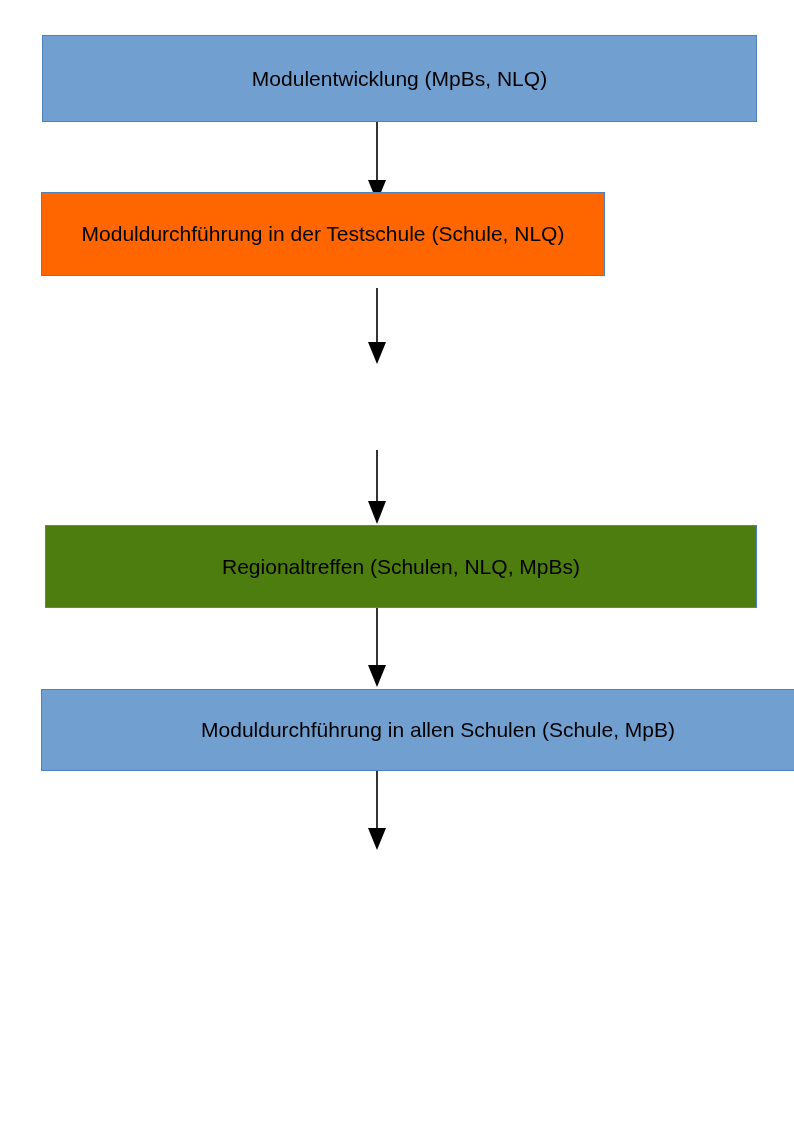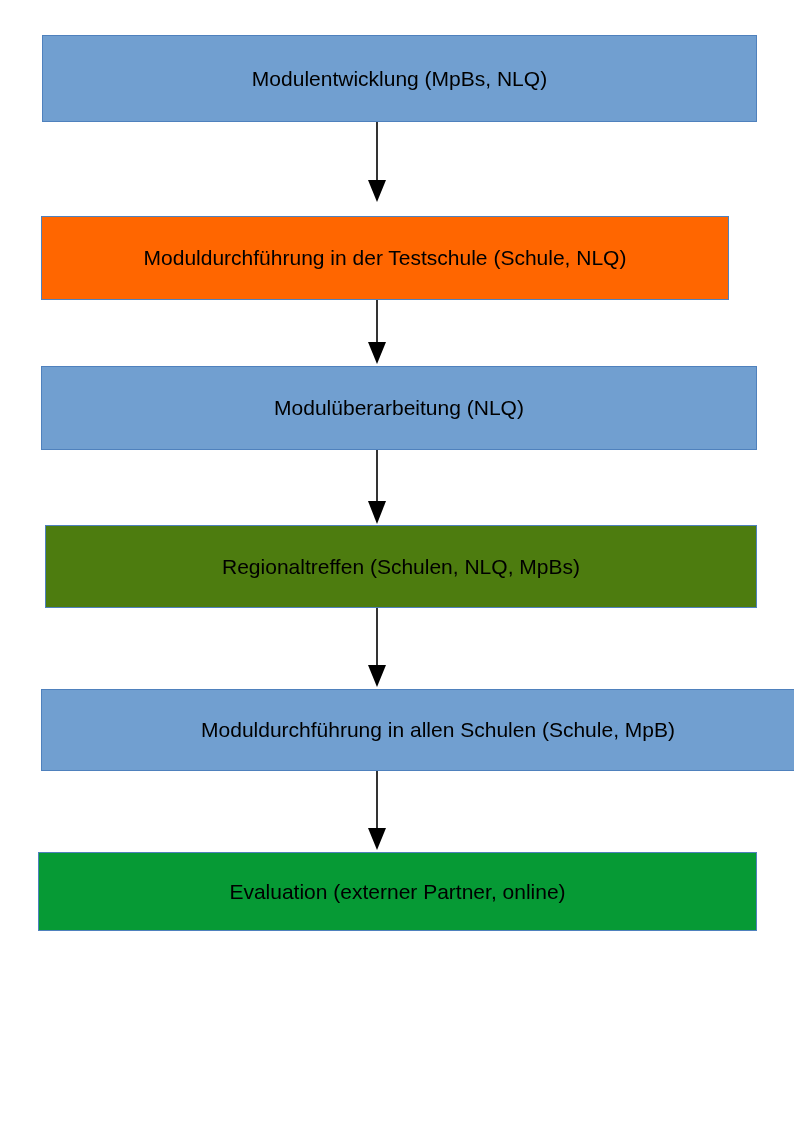--- a/index.html
+++ b/index.html
@@ -79,19 +79,17 @@
   </div>
 
   <div class="connector" style="left:357px; top:771px; height:81px;">
     <svg width="40" height="81" viewBox="0 0 40 81">
       <line x1="20" y1="0" x2="20" y2="61" stroke="#000000" stroke-width="1.6"></line>
       <polygon points="20,79 11,57 29,57" fill="#000000"></polygon>
     </svg>
   </div>
 
   <div class="node" id="node-1" style="left: 42px; top: 35px; width: 715px; height: 87px; background: rgb(113, 159, 208); border-color: rgb(79, 129, 189); color: rgb(0, 0, 0);">Modulentwicklung (MpBs, NLQ)</div>
-  <div class="node" id="node-2" style="left: 41px; top: 216px; width: 688px; height: 84px; background: rgb(255, 102, 0); border-color: rgb(79, 129, 189); color: rgb(0, 0, 0);">Moduldurchführung in der Testschule (Schule, NLQ)</div>
-  <div class="node" id="node-3" style="left: 41px; top: 366px; width: 716px; height: 84px; background: rgb(113, 159, 208); border-color: rgb(79, 129, 189); color: rgb(0, 0, 0);">Modulüberarbeitung (NLQ)</div>
+  <div class="node" id="node-2" style="left: 41px; top: 192px; width: 564px; height: 84px; background: rgb(255, 102, 0); border-color: rgb(79, 129, 189); color: rgb(0, 0, 0);">Moduldurchführung in der Testschule (Schule, NLQ)</div>
   <div class="node" id="node-4" style="left: 45px; top: 525px; width: 712px; height: 83px; background: #4d7c0f; border-color: rgb(79, 129, 189); color: rgb(0, 0, 0);">Regionaltreffen (Schulen, NLQ, MpBs)</div>
   <div class="node" id="node-5" style="left: 41px; top: 689px; width: 794px; height: 82px; background: rgb(113, 159, 208); border-color: rgb(79, 129, 189); color: rgb(0, 0, 0);">Moduldurchführung in allen Schulen (Schule, MpB)</div>
-  <div class="node" id="node-6" style="left: 38px; top: 852px; width: 719px; height: 79px; background: rgb(6, 154, 53); border-color: rgb(79, 129, 189); color: rgb(0, 0, 0);">Evaluation (externer Partner, online)</div>
 
 </div>
 
 </body></html>

